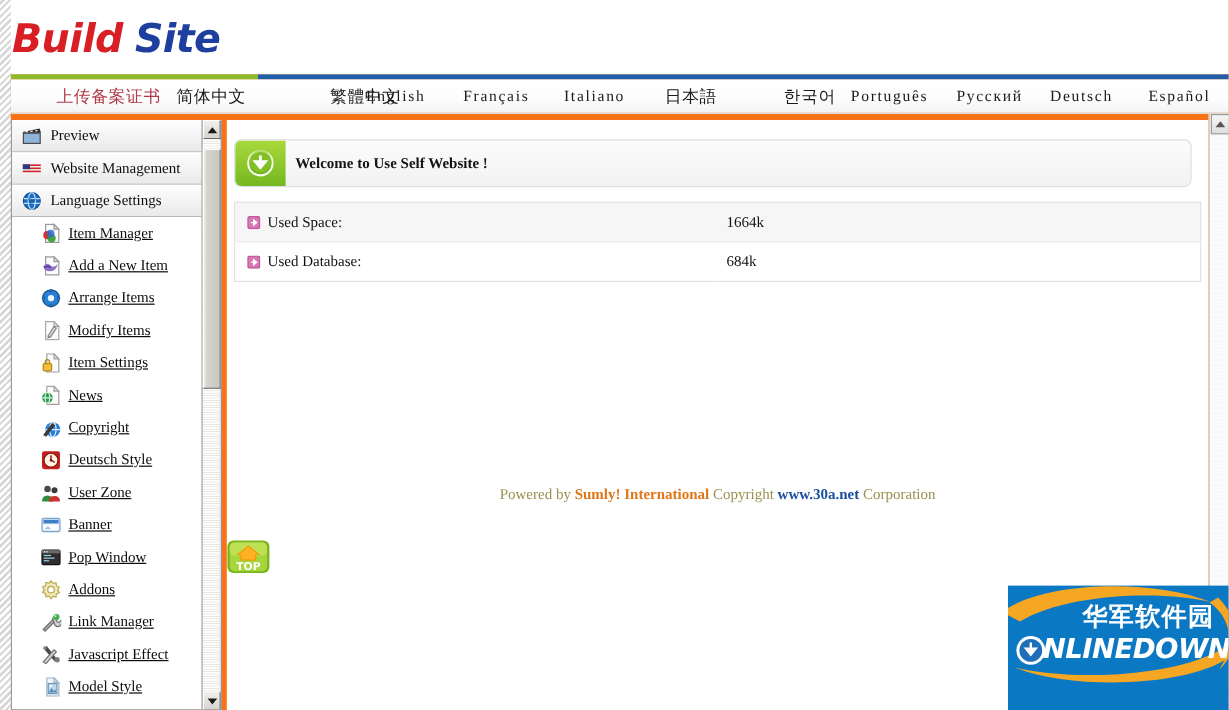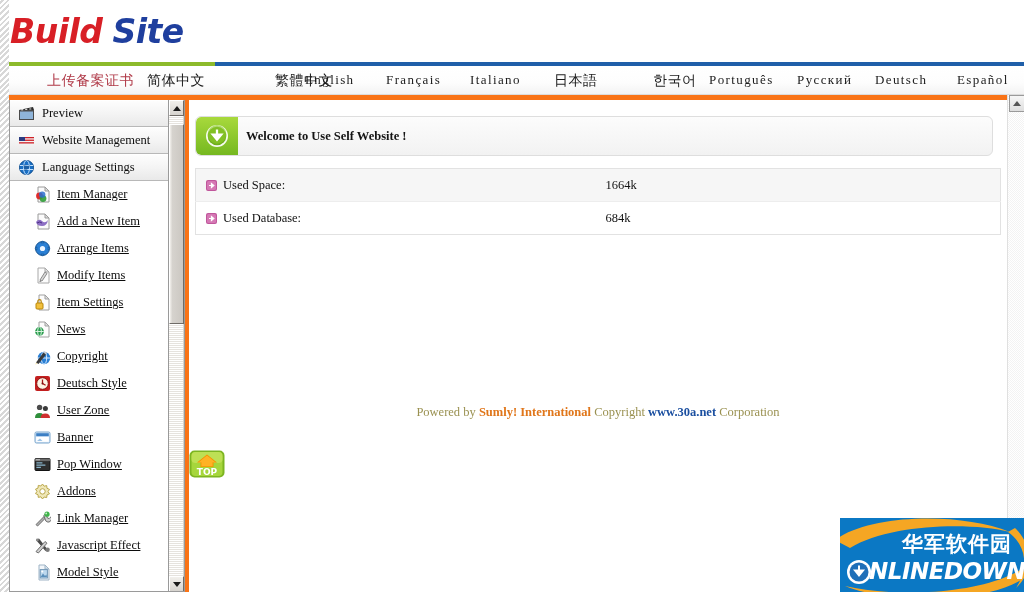--- a/index.html
+++ b/index.html
@@ -316,21 +316,21 @@
     border-left: 4px solid transparent;
     border-right: 4px solid transparent;
   }
   .page-sb .parrow.u { border-bottom: 5px solid #555555; }
   .page-sb .parrow.d { border-top: 5px solid #555555; }
 
   
   .watermark {
     position: absolute;
     right: 0; bottom: 0;
-    width: 184px; height: 74px;
+    width: 184px; height: 104px;
     background: #0b78c4;
     overflow: hidden;
     z-index: 50;
     text-align: center;
   }
   .wm-swoosh { position: absolute; left: 0; top: 0; }
   .wm-cn {
     position: absolute;
     left: 62px; top: 12px;
     font-family: "DejaVu Sans", sans-serif;

